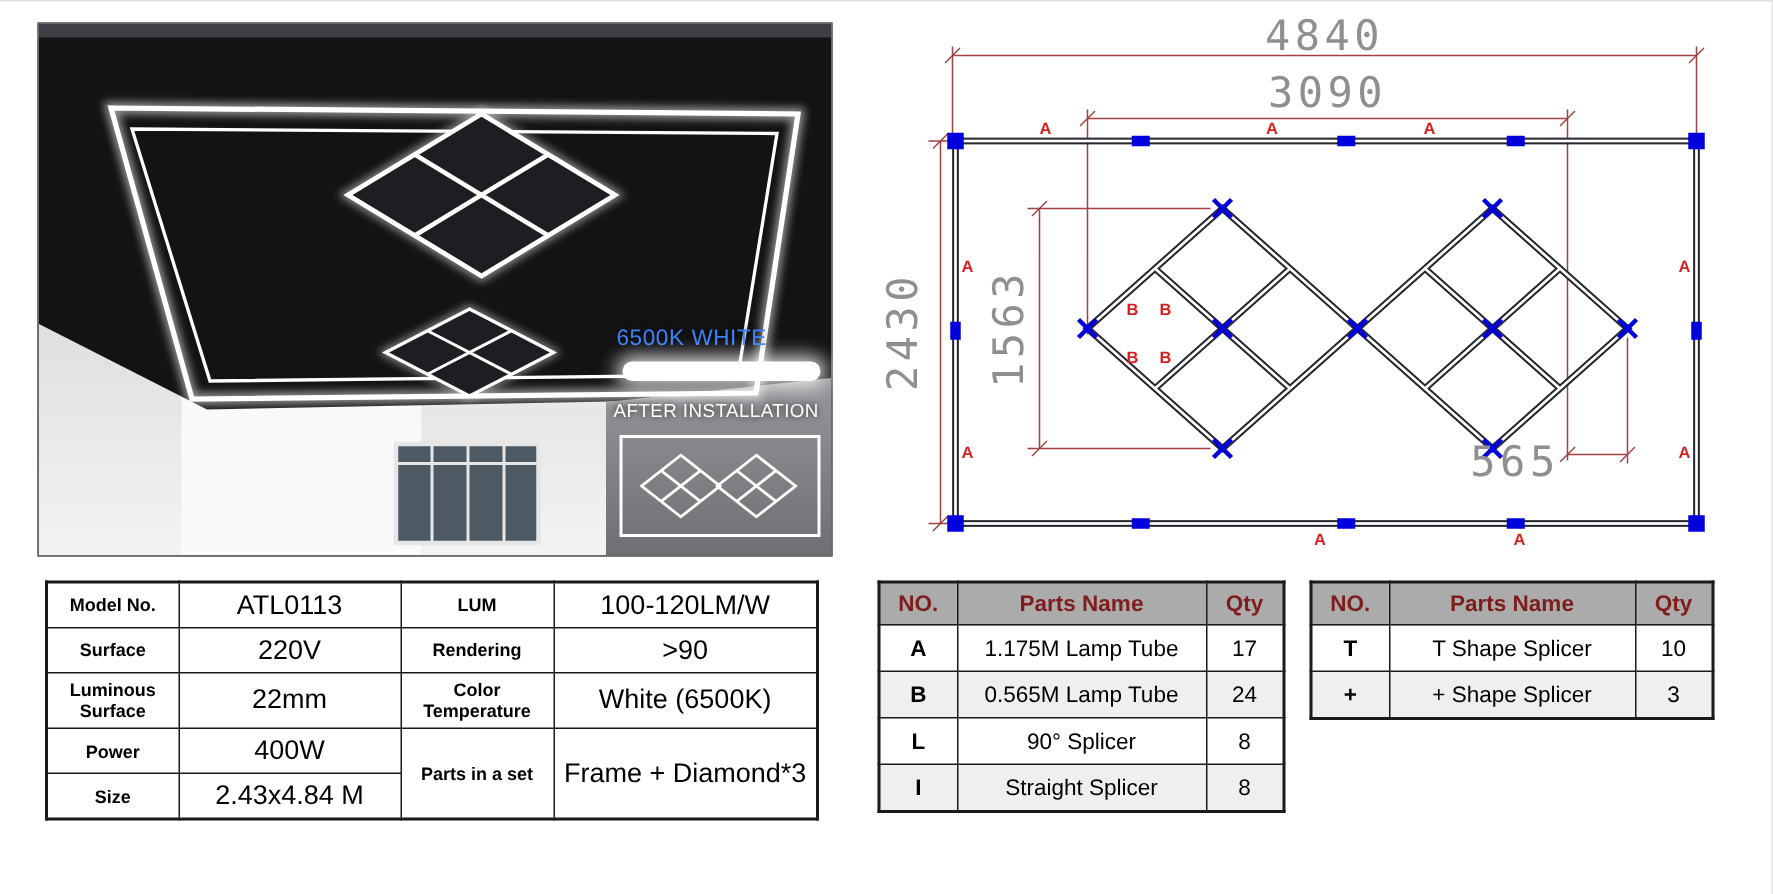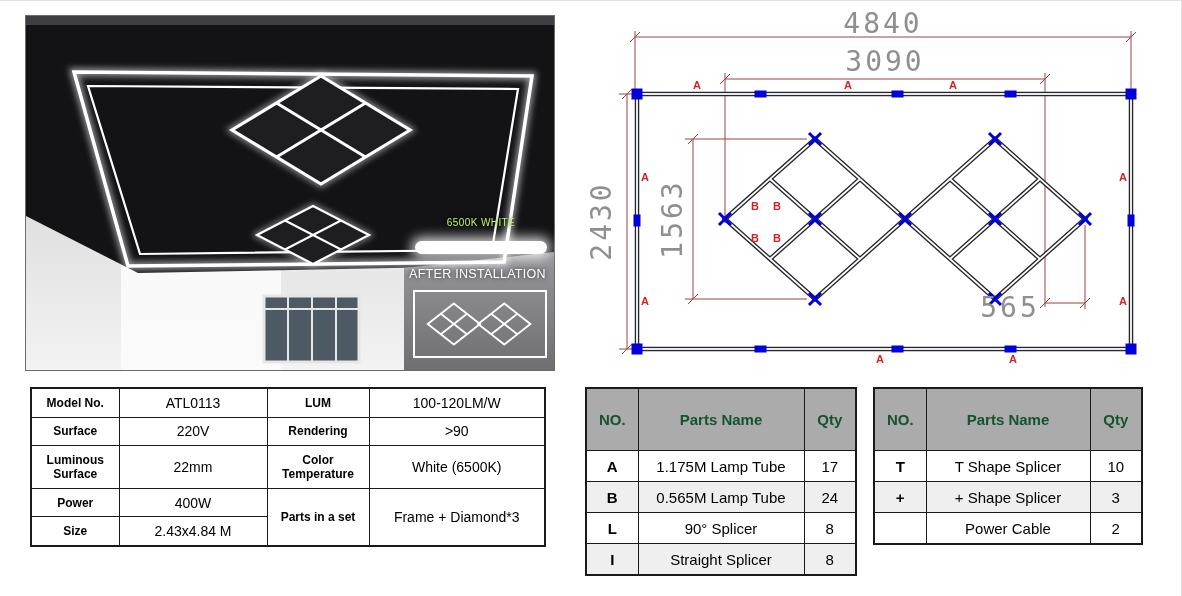--- a/index.html
+++ b/index.html
@@ -9,22 +9,22 @@
     border-top:1px solid #e2e2e2; border-right:1px solid #e2e2e2; box-sizing:border-box;
   }
 
   
   .photo {
     position:absolute; left:25px; top:14px; width:530px; height:356px;
     border:1px solid #6b6b6b; box-sizing:border-box; background:#121214;
   }
   .photo > svg { position:absolute; left:0; top:0; width:100%; height:100%; }
   .ov-temp {
-    position:absolute; left:385px; top:201px; width:140px; text-align:center;
-    color:#bef264; font-size:10px; font-weight:500; letter-spacing:.4px;
+    position:absolute; left:385px; top:201px; width:140px; 
+    color:#3b82f6; font-size:15px; font-weight:500; letter-spacing:.4px;
     text-shadow:0 0 5px rgba(0,0,0,.7);
   }
   .ov-tube {
     position:absolute; left:389px; top:225px; width:132px; height:13px;
     background:#fff; border-radius:7px;
     box-shadow:0 0 12px 4px rgba(255,255,255,.8);
   }
   .ov-after {
     position:absolute; left:383px; top:251px; width:144px; 
     color:#fff; font-size:12.5px; letter-spacing:.3px; text-shadow:0 0 4px rgba(0,0,0,.7);
@@ -39,34 +39,34 @@
   table { border-collapse:collapse; }
   .spec {
     position:absolute; left:30px; top:386px; width:514px; height:160px;
     border:2px solid #1a1a1a; background:#fff; table-layout:fixed;padding-left:32px;
   }
   .spec td {
     border:1px solid #1a1a1a; text-align:center; vertical-align:middle;
     font-size:12px; padding:3px 2px; color:#000;
   }
   .spec td.k { font-weight:bold; }
-  .spec td.v { font-size:14px;margin-top:22px; }
+  .spec td.v { font-size:18px;margin-top:22px; }
 
   
   .diagram { position:absolute; left:585px; top:6px; width:597px; height:372px; }
   .diagram svg { width:100%; height:100%; }
 
   
   .parts {
     position:absolute; top:386px; border:2px solid #1a1a1a; background:#fff;
     table-layout:fixed; font-size:15px;
   }
   .parts th {
     background:#ababab; border:1px solid #1a1a1a; font-weight:bold;
-    font-size:15px; padding:22px 3px; color:#14532d;
+    font-size:15px; padding:5px 3px; color:#7f1d1d;
   }
   .parts td {
     border:1px solid #1a1a1a; text-align:center; vertical-align:middle;
     padding:4px 3px; height:22px; color:#000;
   }
   .parts tr:nth-child(odd) td { background:#efefef; }
   .parts td.no { font-weight:bold; }
   #parts1 { left:585px; width:270px; }
   #parts2 { left:873px; width:268px; }
 </style>
@@ -332,21 +332,16 @@
     <tr>
       <td class="no">T</td>
       <td>T Shape Splicer</td>
       <td>10</td>
     </tr>
     <tr>
       <td class="no">+</td>
       <td>+ Shape Splicer</td>
       <td>3</td>
     </tr>
-    <tr>
-      <td class="no"></td>
-      <td>Power Cable</td>
-      <td>2</td>
-    </tr>
   </tbody>
     </table>
 
 </div>
 
 </body></html>

